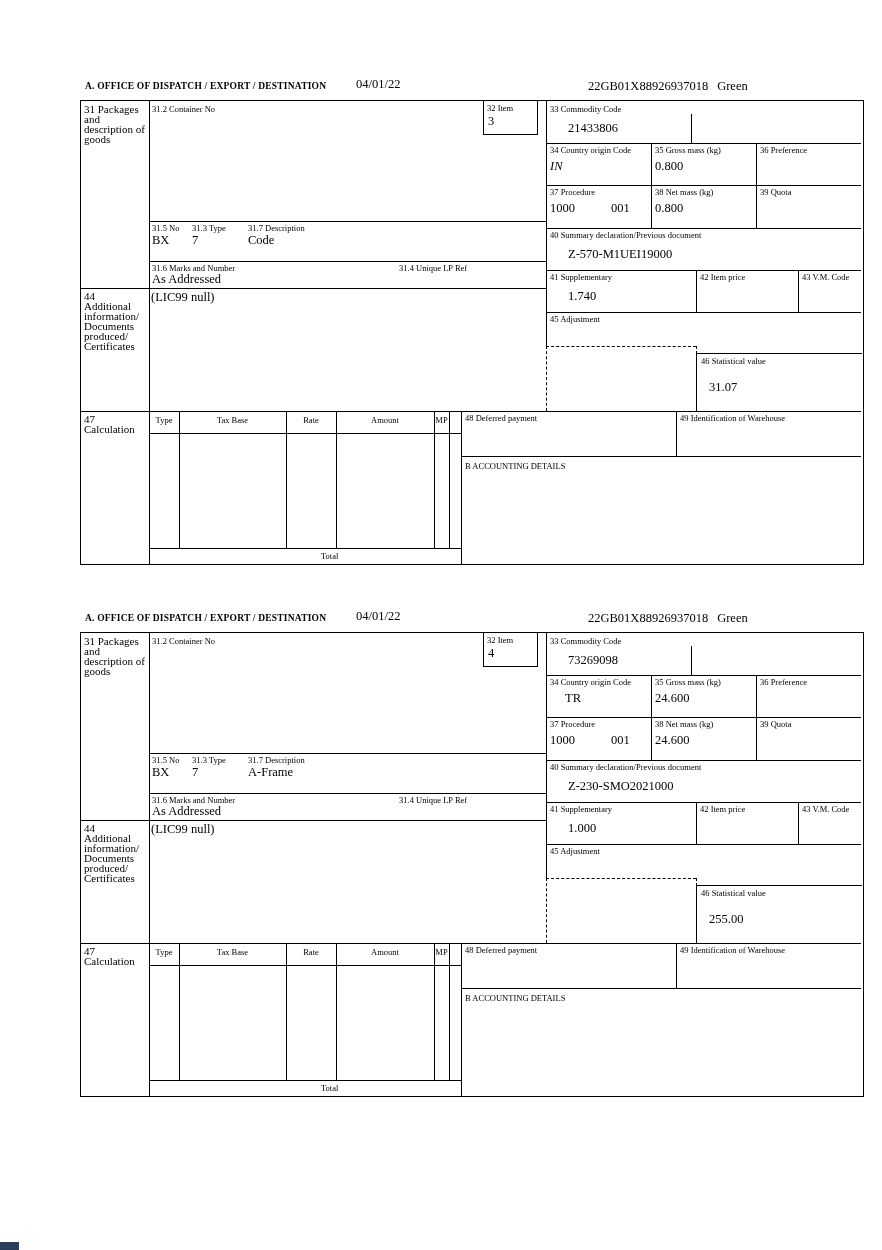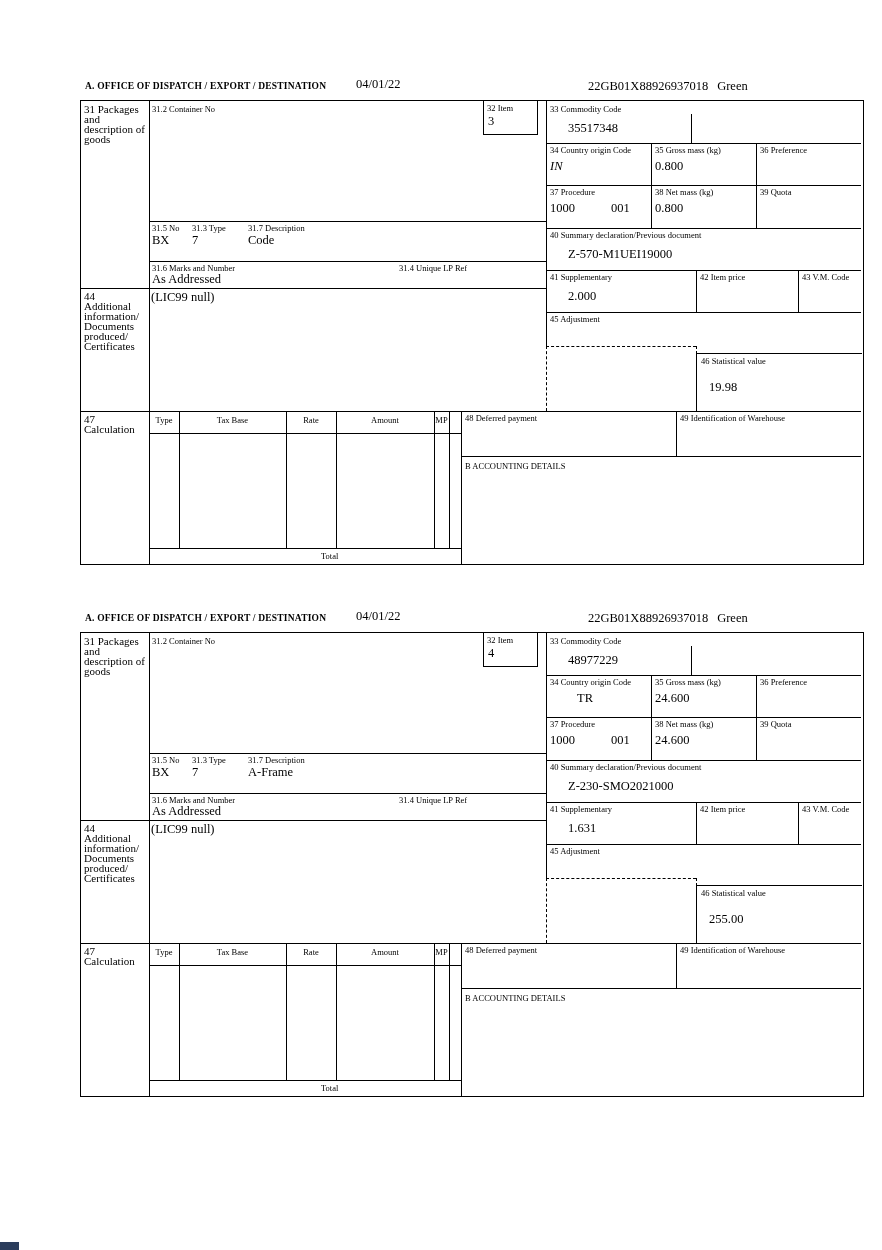--- a/index.html
+++ b/index.html
@@ -55,21 +55,21 @@
     <div class="abs hl" style="left:68px;top:160px;width:397px;"></div>
     <div class="abs lbl" style="left:71px;top:162px;">31.6 Marks and Number</div>
     <div class="abs lbl" style="left:318px;top:162px;">31.4 Unique LP Ref</div>
     <div class="abs val" style="left:71px;top:171px;">As Addressed</div>
     <div class="abs hl" style="left:0;top:187px;width:465px;"></div>
     <div class="abs val" style="left:70px;top:189px;">(LIC99 null)</div>
     <div class="abs vl" style="left:465px;top:0;height:245px;"></div>
     <div class="abs vd" style="left:465px;top:245px;height:65px;"></div>
 
     <div class="abs lbl" style="left:469px;top:3px;">33 Commodity Code</div>
-    <div class="abs val" style="left:487px;top:20px;">35517348</div>
+    <div class="abs val" style="left:487px;top:20px;">21433806</div>
     <div class="abs vl" style="left:610px;top:13px;height:29px;"></div>
     <div class="abs hl" style="left:465px;top:42px;width:315px;"></div>
     <div class="abs vl" style="left:570px;top:42px;height:85px;"></div>
     <div class="abs vl" style="left:675px;top:42px;height:85px;"></div>
     <div class="abs lbl" style="left:469px;top:44px;">34 Country origin Code</div>
     <div class="abs lbl" style="left:574px;top:44px;">35 Gross mass (kg)</div>
     <div class="abs lbl" style="left:679px;top:44px;">36 Preference</div>
     <div class="abs val" style="left:469px;top:58px;font-style:italic;">IN</div>
     <div class="abs val" style="left:574px;top:58px;">0.800</div>
     <div class="abs hl" style="left:465px;top:84px;width:315px;"></div>
@@ -81,28 +81,28 @@
     <div class="abs val" style="left:574px;top:100px;">0.800</div>
     <div class="abs hl" style="left:465px;top:127px;width:315px;"></div>
     <div class="abs lbl" style="left:469px;top:129px;">40 Summary declaration/Previous document</div>
     <div class="abs val" style="left:487px;top:146px;">Z-570-M1UEI19000</div>
     <div class="abs hl" style="left:465px;top:169px;width:315px;"></div>
     <div class="abs vl" style="left:615px;top:169px;height:42px;"></div>
     <div class="abs vl" style="left:717px;top:169px;height:42px;"></div>
     <div class="abs lbl" style="left:469px;top:171px;">41 Supplementary</div>
     <div class="abs lbl" style="left:619px;top:171px;">42 Item price</div>
     <div class="abs lbl" style="left:721px;top:171px;">43 V.M. Code</div>
-    <div class="abs val" style="left:487px;top:188px;">2.000</div>
+    <div class="abs val" style="left:487px;top:188px;">1.740</div>
     <div class="abs hl" style="left:465px;top:211px;width:315px;"></div>
     <div class="abs lbl" style="left:469px;top:213px;">45 Adjustment</div>
     <div class="abs hd" style="left:465px;top:245px;width:150px;"></div>
     <div class="abs vd" style="left:615px;top:245px;height:8px;"></div>
     <div class="abs" style="left:615px;top:252px;width:165px;height:58px;border-top:1px solid #000;border-left:1px solid #000;">
       <div class="abs lbl" style="left:4px;top:2px;">46 Statistical value</div>
-      <div class="abs val" style="left:12px;top:26px;">19.98</div>
+      <div class="abs val" style="left:12px;top:26px;">31.07</div>
     </div>
 
     <div class="abs hl" style="left:0;top:310px;width:780px;"></div>
     <div class="abs vl" style="left:380px;top:310px;height:153px;"></div>
     <div class="abs vl" style="left:98px;top:310px;height:137px;"></div>
     <div class="abs vl" style="left:205px;top:310px;height:137px;"></div>
     <div class="abs vl" style="left:255px;top:310px;height:137px;"></div>
     <div class="abs vl" style="left:353px;top:310px;height:137px;"></div>
     <div class="abs vl" style="left:368px;top:310px;height:137px;"></div>
     <div class="abs hl" style="left:68px;top:332px;width:312px;"></div>
@@ -155,47 +155,47 @@
     <div class="abs hl" style="left:68px;top:160px;width:397px;"></div>
     <div class="abs lbl" style="left:71px;top:162px;">31.6 Marks and Number</div>
     <div class="abs lbl" style="left:318px;top:162px;">31.4 Unique LP Ref</div>
     <div class="abs val" style="left:71px;top:171px;">As Addressed</div>
     <div class="abs hl" style="left:0;top:187px;width:465px;"></div>
     <div class="abs val" style="left:70px;top:189px;">(LIC99 null)</div>
     <div class="abs vl" style="left:465px;top:0;height:245px;"></div>
     <div class="abs vd" style="left:465px;top:245px;height:65px;"></div>
 
     <div class="abs lbl" style="left:469px;top:3px;">33 Commodity Code</div>
-    <div class="abs val" style="left:487px;top:20px;">48977229</div>
+    <div class="abs val" style="left:487px;top:20px;">73269098</div>
     <div class="abs vl" style="left:610px;top:13px;height:29px;"></div>
     <div class="abs hl" style="left:465px;top:42px;width:315px;"></div>
     <div class="abs vl" style="left:570px;top:42px;height:85px;"></div>
     <div class="abs vl" style="left:675px;top:42px;height:85px;"></div>
     <div class="abs lbl" style="left:469px;top:44px;">34 Country origin Code</div>
     <div class="abs lbl" style="left:574px;top:44px;">35 Gross mass (kg)</div>
     <div class="abs lbl" style="left:679px;top:44px;">36 Preference</div>
-    <div class="abs val" style="left:496px;top:58px;">TR</div>
+    <div class="abs val" style="left:484px;top:58px;">TR</div>
     <div class="abs val" style="left:574px;top:58px;">24.600</div>
     <div class="abs hl" style="left:465px;top:84px;width:315px;"></div>
     <div class="abs lbl" style="left:469px;top:86px;">37 Procedure</div>
     <div class="abs lbl" style="left:574px;top:86px;">38 Net mass (kg)</div>
     <div class="abs lbl" style="left:679px;top:86px;">39 Quota</div>
     <div class="abs val" style="left:469px;top:100px;">1000</div>
     <div class="abs val" style="left:530px;top:100px;">001</div>
     <div class="abs val" style="left:574px;top:100px;">24.600</div>
     <div class="abs hl" style="left:465px;top:127px;width:315px;"></div>
     <div class="abs lbl" style="left:469px;top:129px;">40 Summary declaration/Previous document</div>
     <div class="abs val" style="left:487px;top:146px;">Z-230-SMO2021000</div>
     <div class="abs hl" style="left:465px;top:169px;width:315px;"></div>
     <div class="abs vl" style="left:615px;top:169px;height:42px;"></div>
     <div class="abs vl" style="left:717px;top:169px;height:42px;"></div>
     <div class="abs lbl" style="left:469px;top:171px;">41 Supplementary</div>
     <div class="abs lbl" style="left:619px;top:171px;">42 Item price</div>
     <div class="abs lbl" style="left:721px;top:171px;">43 V.M. Code</div>
-    <div class="abs val" style="left:487px;top:188px;">1.631</div>
+    <div class="abs val" style="left:487px;top:188px;">1.000</div>
     <div class="abs hl" style="left:465px;top:211px;width:315px;"></div>
     <div class="abs lbl" style="left:469px;top:213px;">45 Adjustment</div>
     <div class="abs hd" style="left:465px;top:245px;width:150px;"></div>
     <div class="abs vd" style="left:615px;top:245px;height:8px;"></div>
     <div class="abs" style="left:615px;top:252px;width:165px;height:58px;border-top:1px solid #000;border-left:1px solid #000;">
       <div class="abs lbl" style="left:4px;top:2px;">46 Statistical value</div>
       <div class="abs val" style="left:12px;top:26px;">255.00</div>
     </div>
 
     <div class="abs hl" style="left:0;top:310px;width:780px;"></div>

